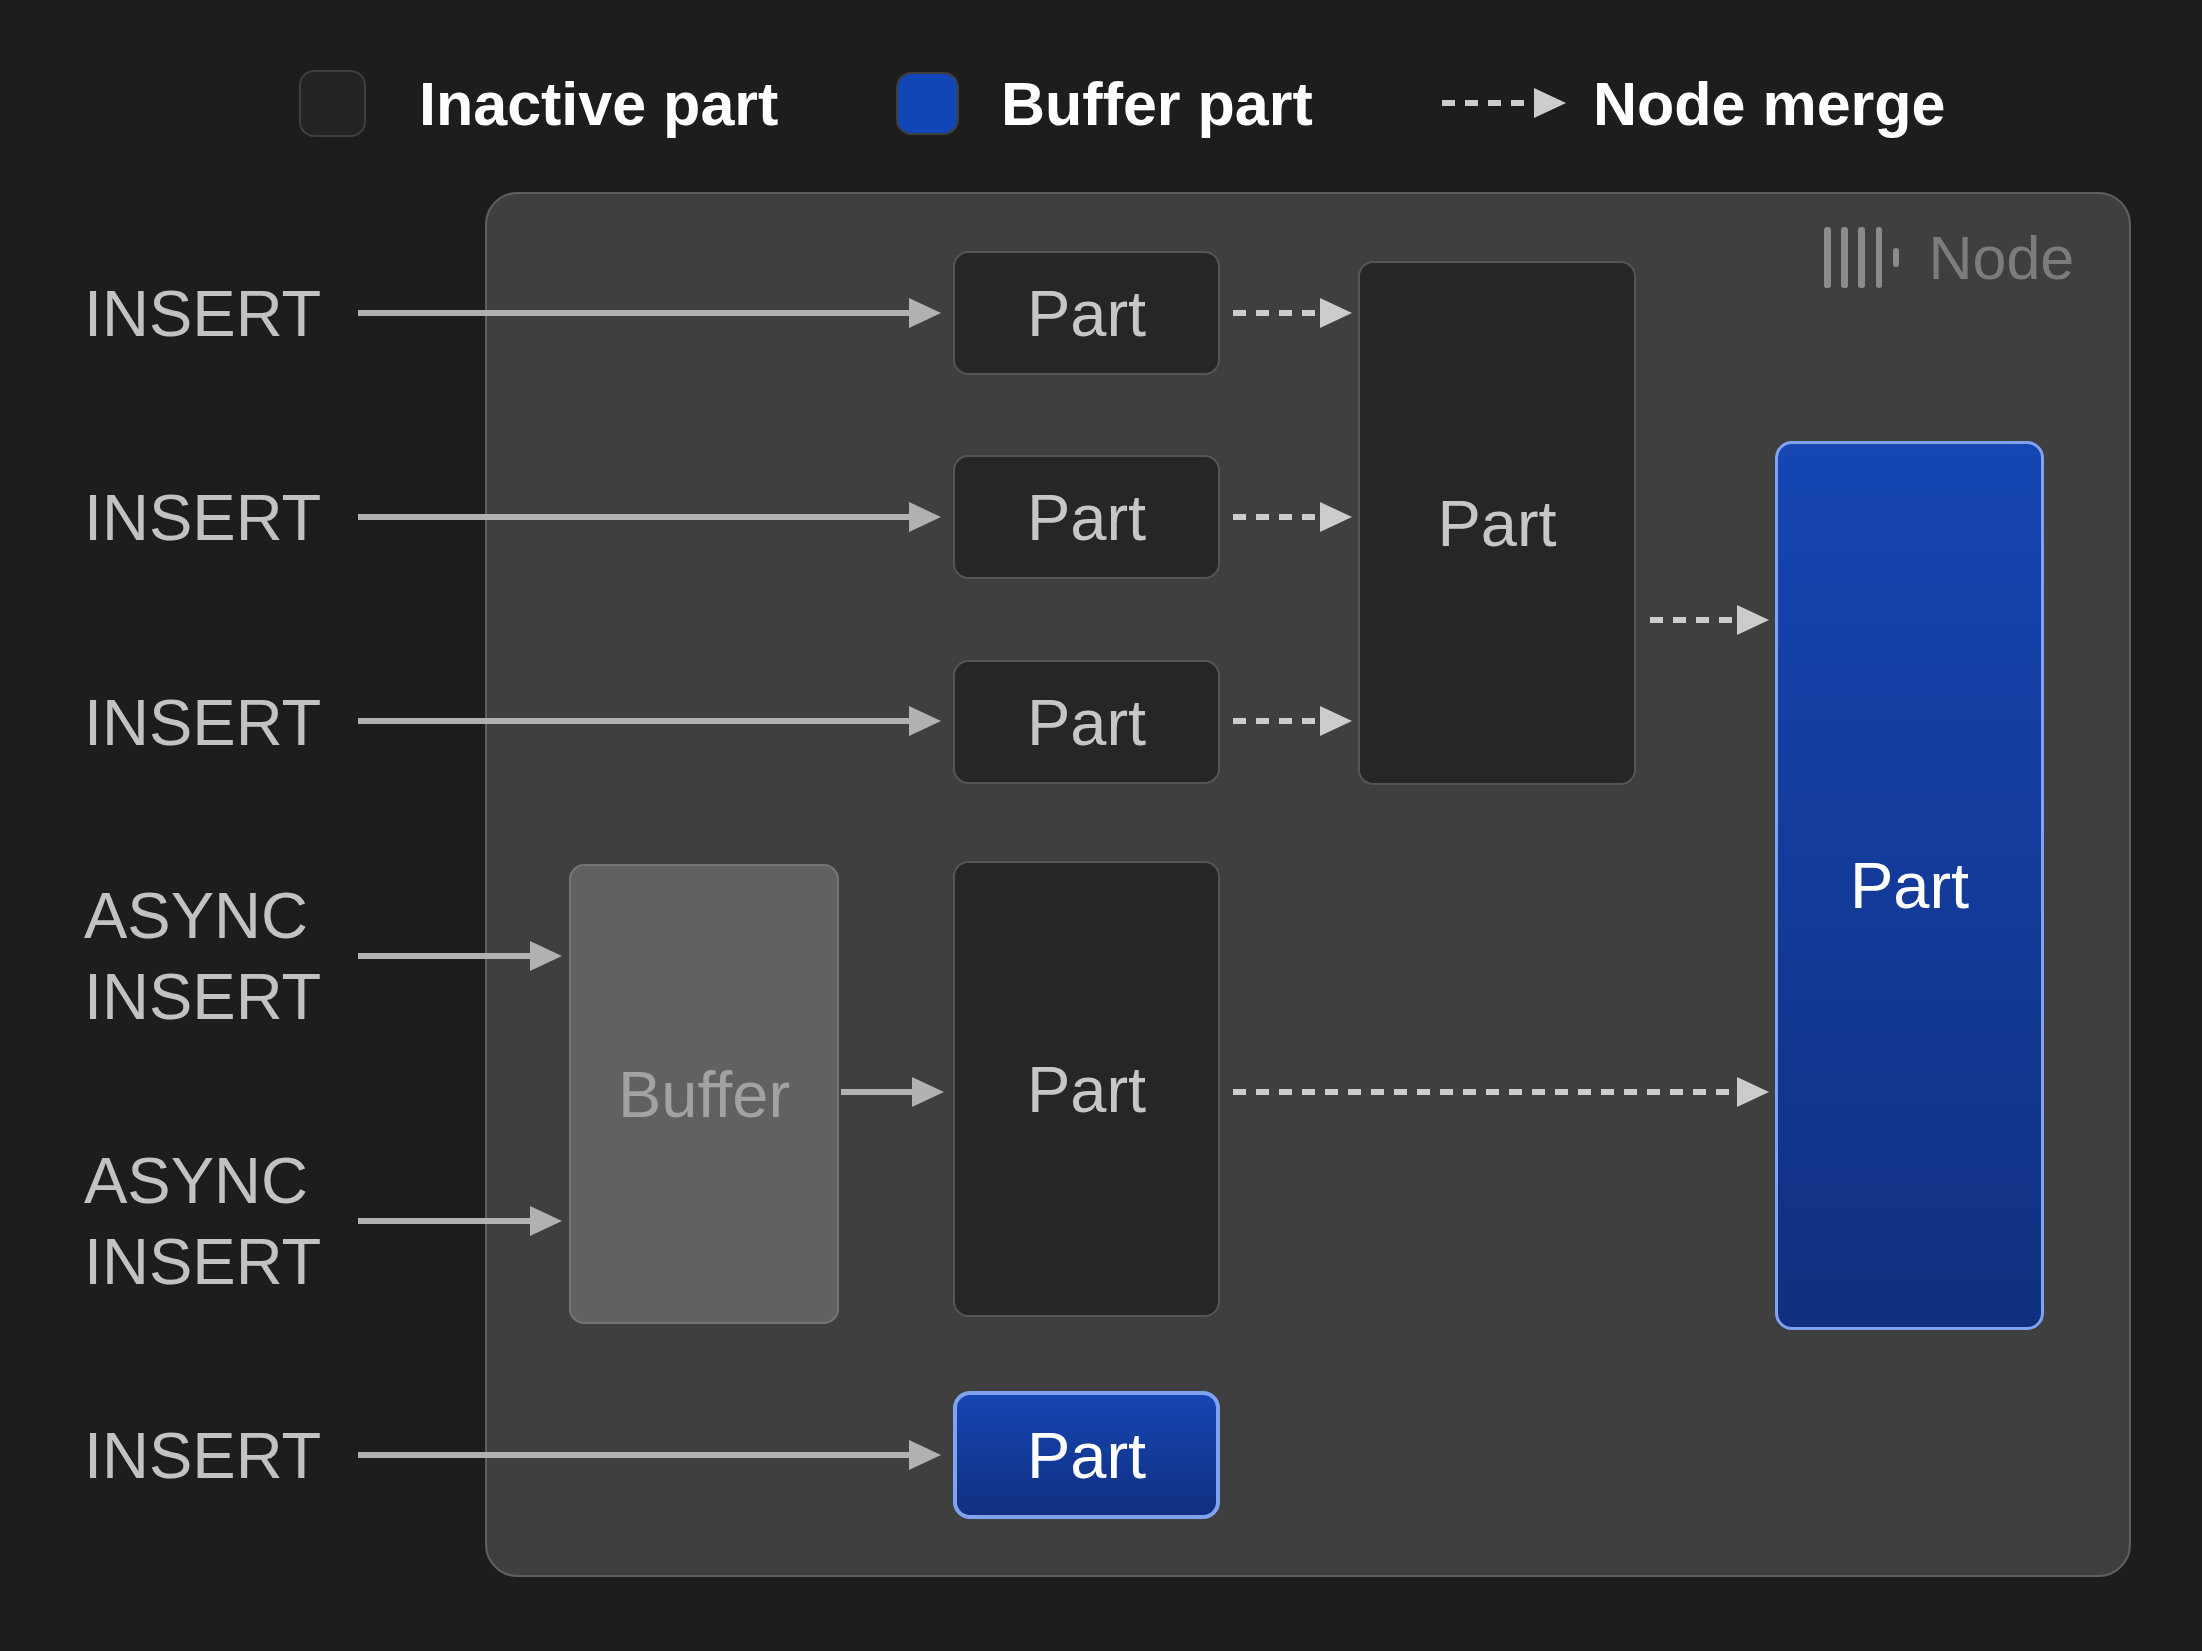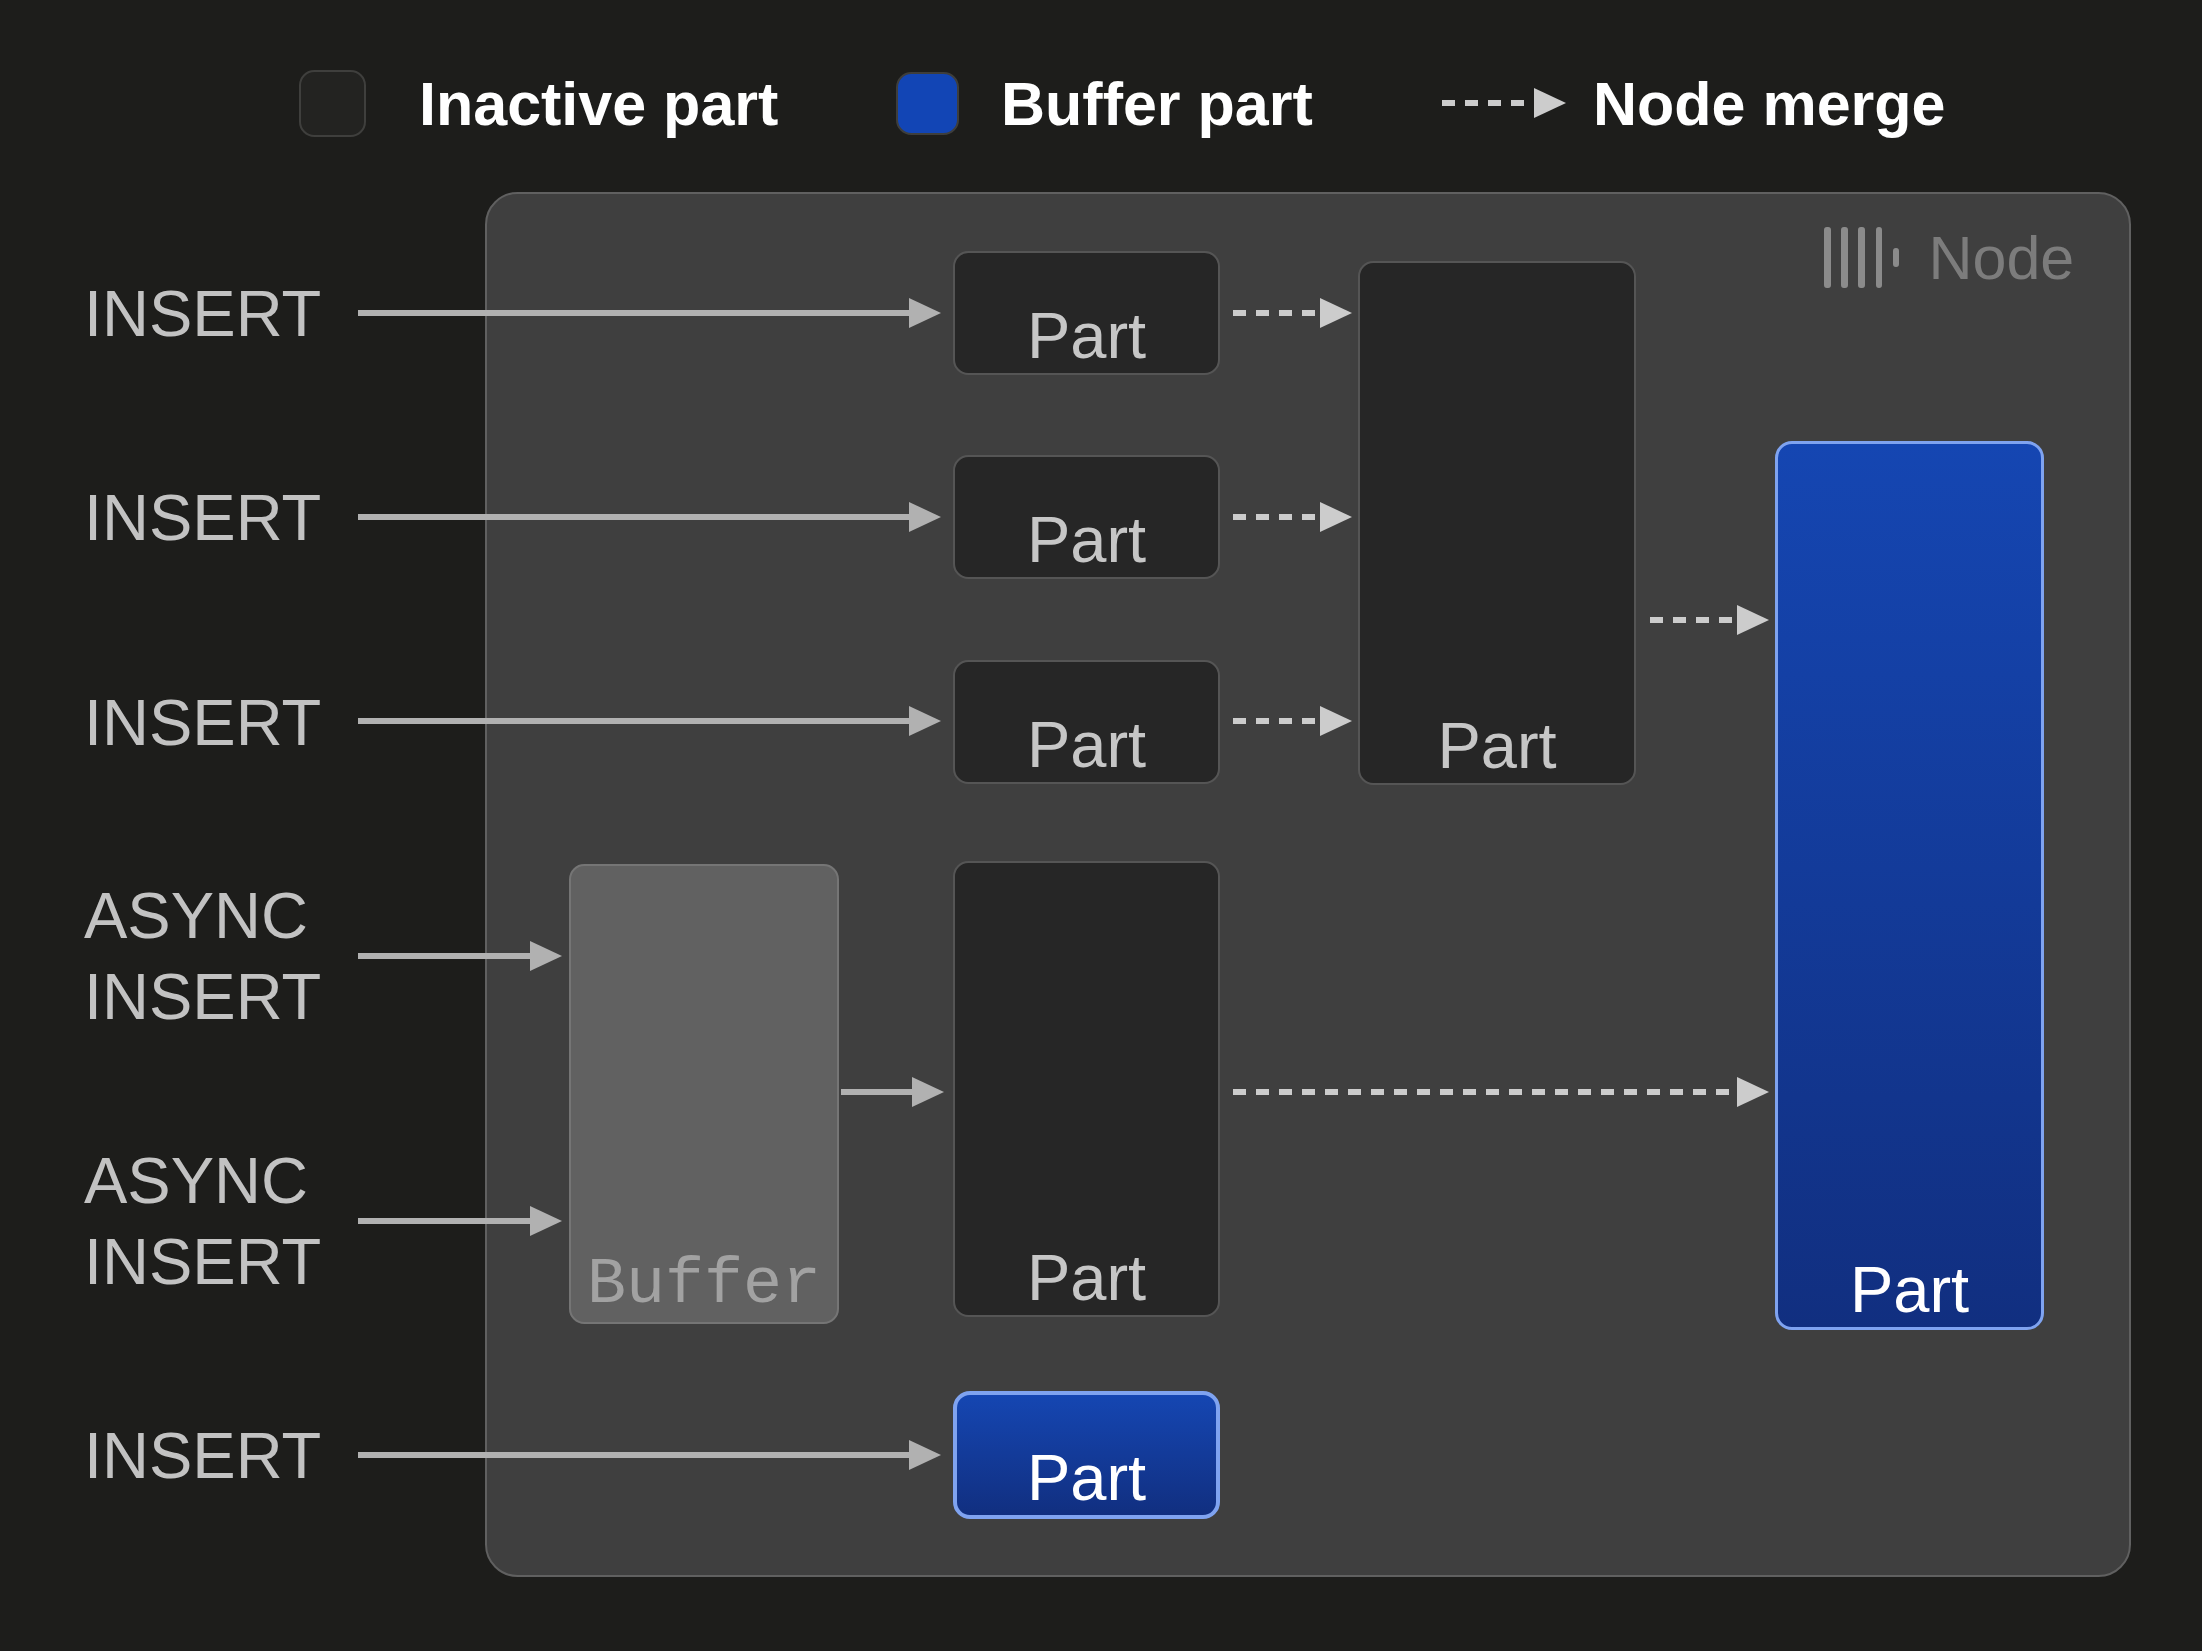--- a/index.html
+++ b/index.html
@@ -55,25 +55,25 @@
   .node-title-text{font-size:61px;font-weight:500;color:var(--text-muted);}
   
   .in-label{
     position:absolute;left:84px;display:flex;align-items:center;
     font-size:65px;font-weight:500;color:var(--text-insert);white-space:nowrap;
   }
   .in-label.wrap{white-space:normal;width:315px;line-height:81px;display:block;}
   
   .box{
     position:absolute;box-sizing:border-box;border-radius:15.3px;
-    display:flex;align-items:flex-end;justify-content:center;
+    display:flex;align-items:center;justify-content:center;
     font-size:65px;font-weight:500;
   }
   .box.inactive{background:var(--inactive-fill);border:2.9px solid var(--inactive-border);color:var(--text-light);}
-  .box.buffer{background:var(--buffer-fill);border:2.9px solid var(--buffer-border);color:var(--text-buffer);font-family:Liberation Mono, monospace;}
+  .box.buffer{background:var(--buffer-fill);border:2.9px solid var(--buffer-border);color:var(--text-buffer);}
   .box.active{
     background:linear-gradient(180deg,var(--active-top) 0%,var(--active-bottom) 100%);
     border:3.8px solid var(--active-border);color:var(--text-bright);border-radius:17px;
   }
   .box.active.small{border-width:4.8px;}
   
   .arrow{position:absolute;height:31px;}
   .arrow .shaft{position:absolute;left:0;top:12.4px;height:5.7px;background:var(--arrow-solid);}
   .arrow .head{
     position:absolute;right:0;top:0;width:0;height:0;

